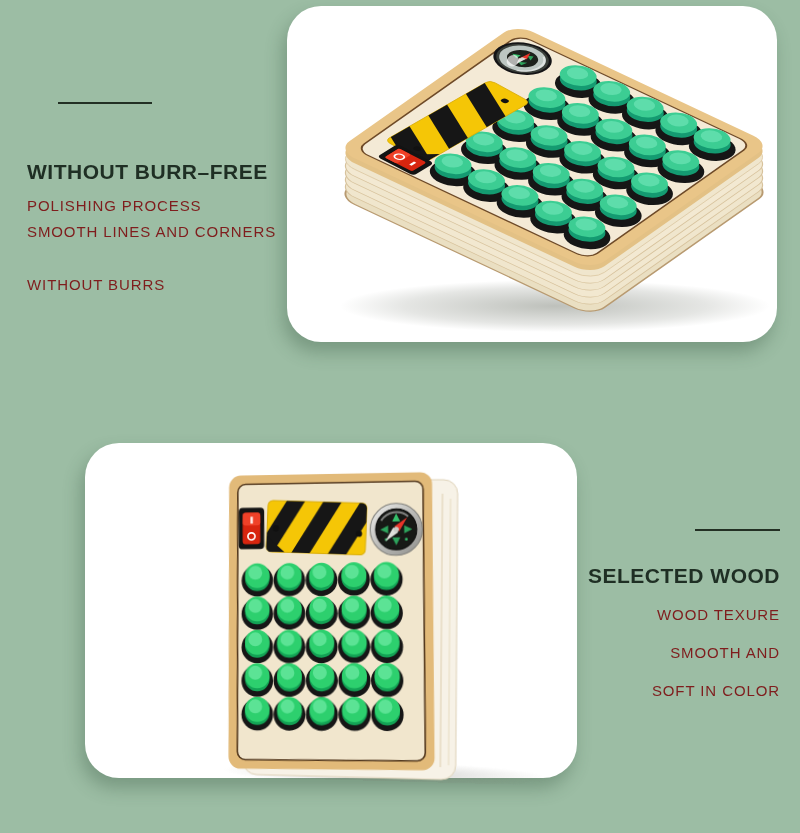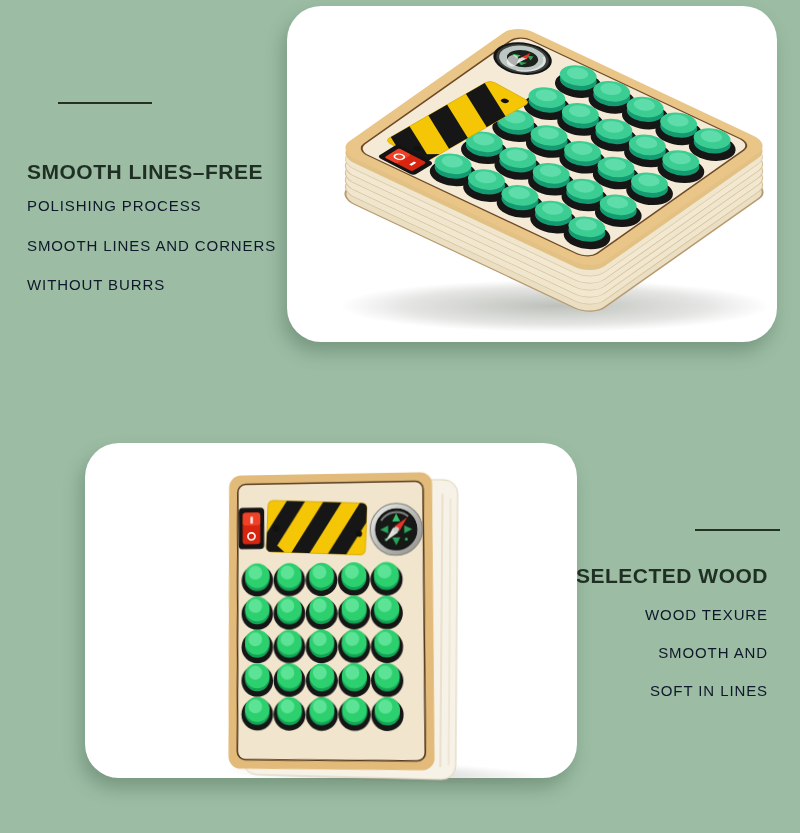--- a/index.html
+++ b/index.html
@@ -13,48 +13,48 @@
   .persp{width:100%;height:100%;transform:perspective(950px) rotateX(3deg) rotateY(-5deg) rotate(0.8deg);
          transform-origin:50% 45%;}
 
   .dash{position:absolute;height:2px;background:#233024;}
   .dash1{left:58px;top:102px;width:94px;}
   .dash2{left:695px;top:529px;width:85px;}
 
   .h-feature{position:absolute;margin:0;font-size:21px;font-weight:600;letter-spacing:.5px;
              color:#1f2f24;white-space:nowrap;}
   .p-feature{position:absolute;margin:0;font-size:15px;font-weight:400;letter-spacing:.9px;
-             color:#0f172a;white-space:nowrap;}
+             color:#7f1d1d;white-space:nowrap;}
   .left-block .h-feature,.left-block .p-feature{left:27px;}
-  .right-block .h-feature,.right-block .p-feature{right:32px;text-align:right;}
-
-  .h1-pos{top:160px;} .p1a{top:197px;} .p1b{top:237px;} .p1c{top:276px;}
+  .right-block .h-feature,.right-block .p-feature{right:20px;text-align:right;}
+
+  .h1-pos{top:160px;} .p1a{top:197px;} .p1b{top:223px;} .p1c{top:276px;}
   .h2-pos{top:564px;} .p2a{top:606px;} .p2b{top:644px;} .p2c{top:682px;}
 
   svg{display:block;}
 </style>
 </head>
 <body>
 
 <div class="stage">
 
   <div class="left-block">
     <div class="dash dash1"></div>
-    <h2 class="h-feature h1-pos">SMOOTH LINES–FREE</h2>
+    <h2 class="h-feature h1-pos">WITHOUT BURR–FREE</h2>
     <p class="p-feature p1a">POLISHING PROCESS</p>
     <p class="p-feature p1b">SMOOTH LINES AND CORNERS</p>
     <p class="p-feature p1c">WITHOUT BURRS</p>
   </div>
 
   <div class="right-block">
     <div class="dash dash2"></div>
     <h2 class="h-feature h2-pos">SELECTED WOOD</h2>
     <p class="p-feature p2a">WOOD TEXURE</p>
     <p class="p-feature p2b">SMOOTH AND</p>
-    <p class="p-feature p2c">SOFT IN LINES</p>
+    <p class="p-feature p2c">SOFT IN COLOR</p>
   </div>
 
   <div class="photo-card card-top" title="Wooden electronic busy board, angled view: plywood panel with 5x5 grid of green push buttons, yellow hazard stripe plate, red rocker switch and glass compass">
     <svg width="490" height="336" viewBox="0 0 490 336">
       <defs>
         <radialGradient id="sgrad1">
           <stop offset="0" stop-color="rgba(110,116,104,0.45)"></stop>
           <stop offset="0.7" stop-color="rgba(110,116,104,0.18)"></stop>
           <stop offset="1" stop-color="rgba(110,116,104,0)"></stop>
         </radialGradient>

